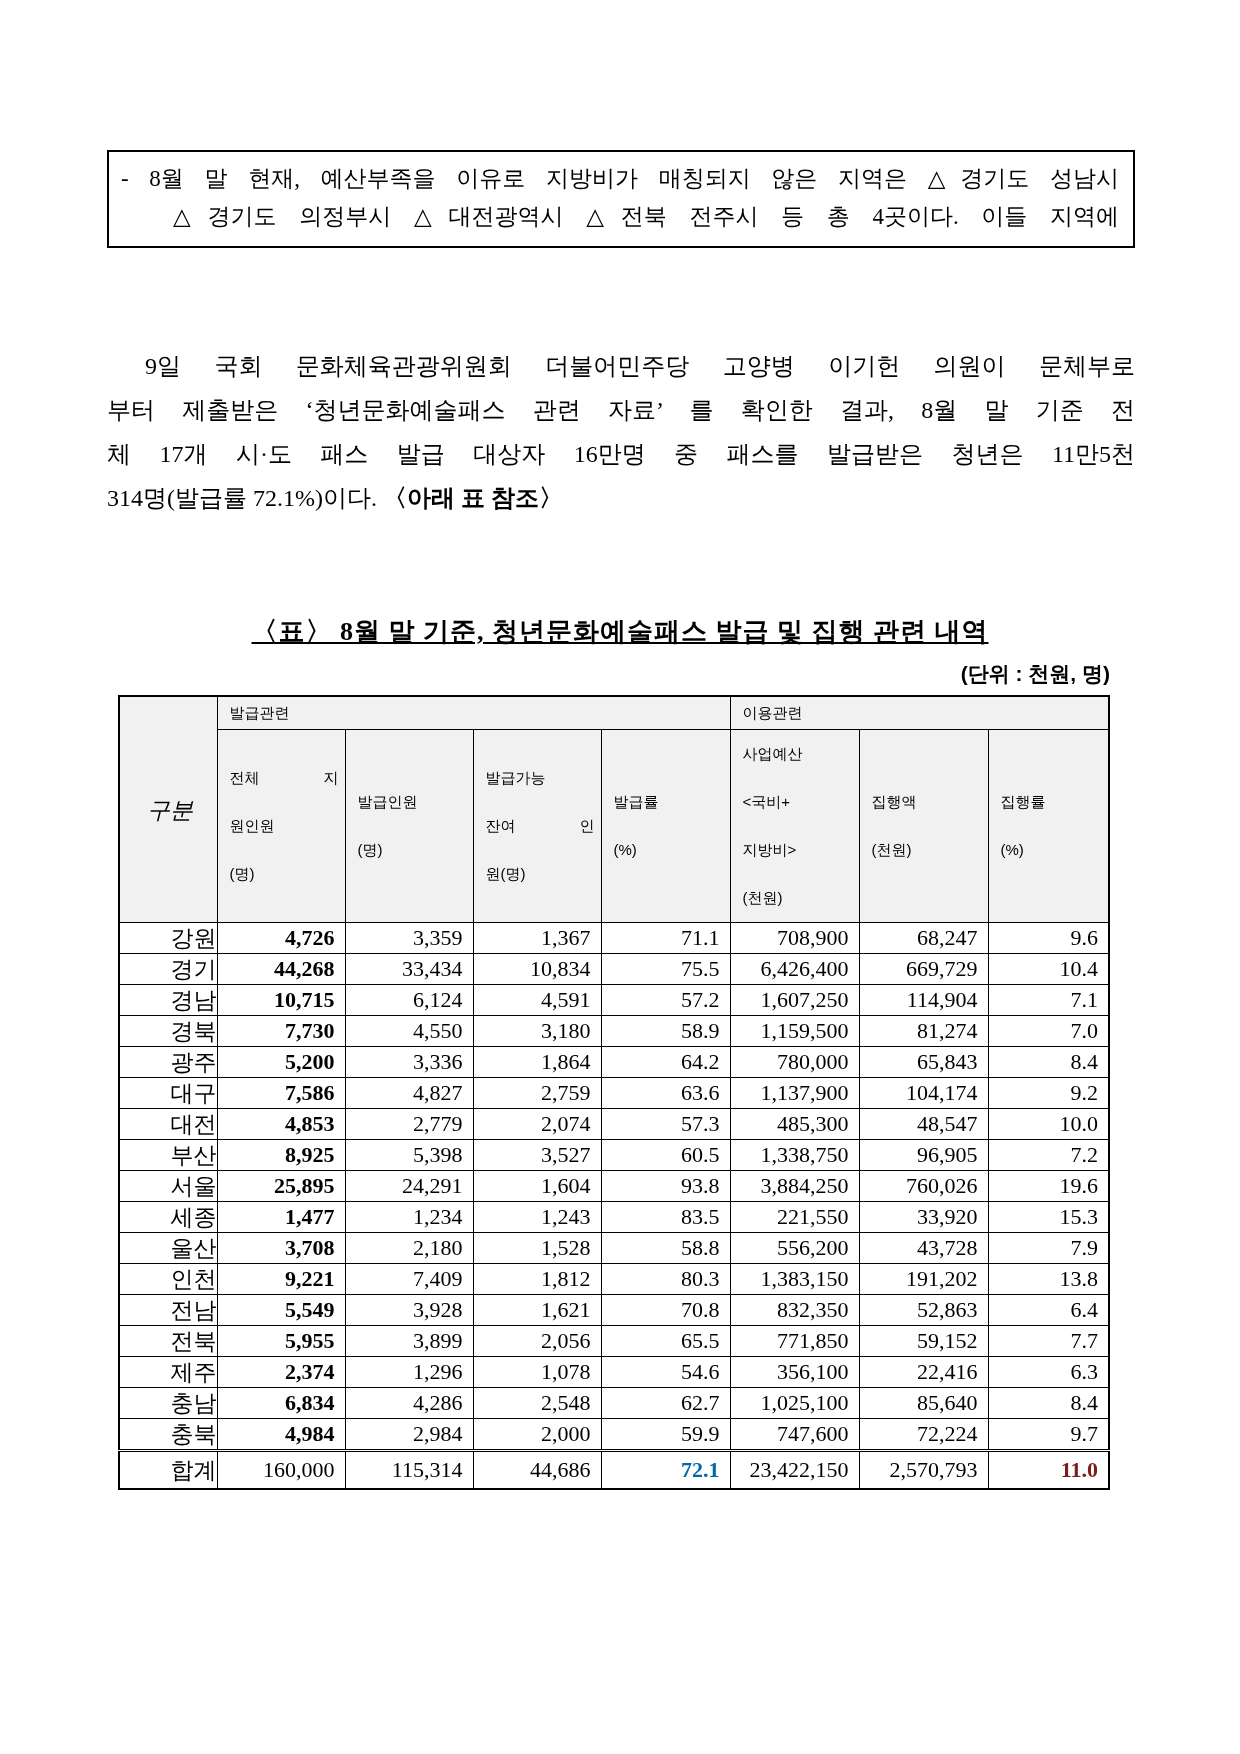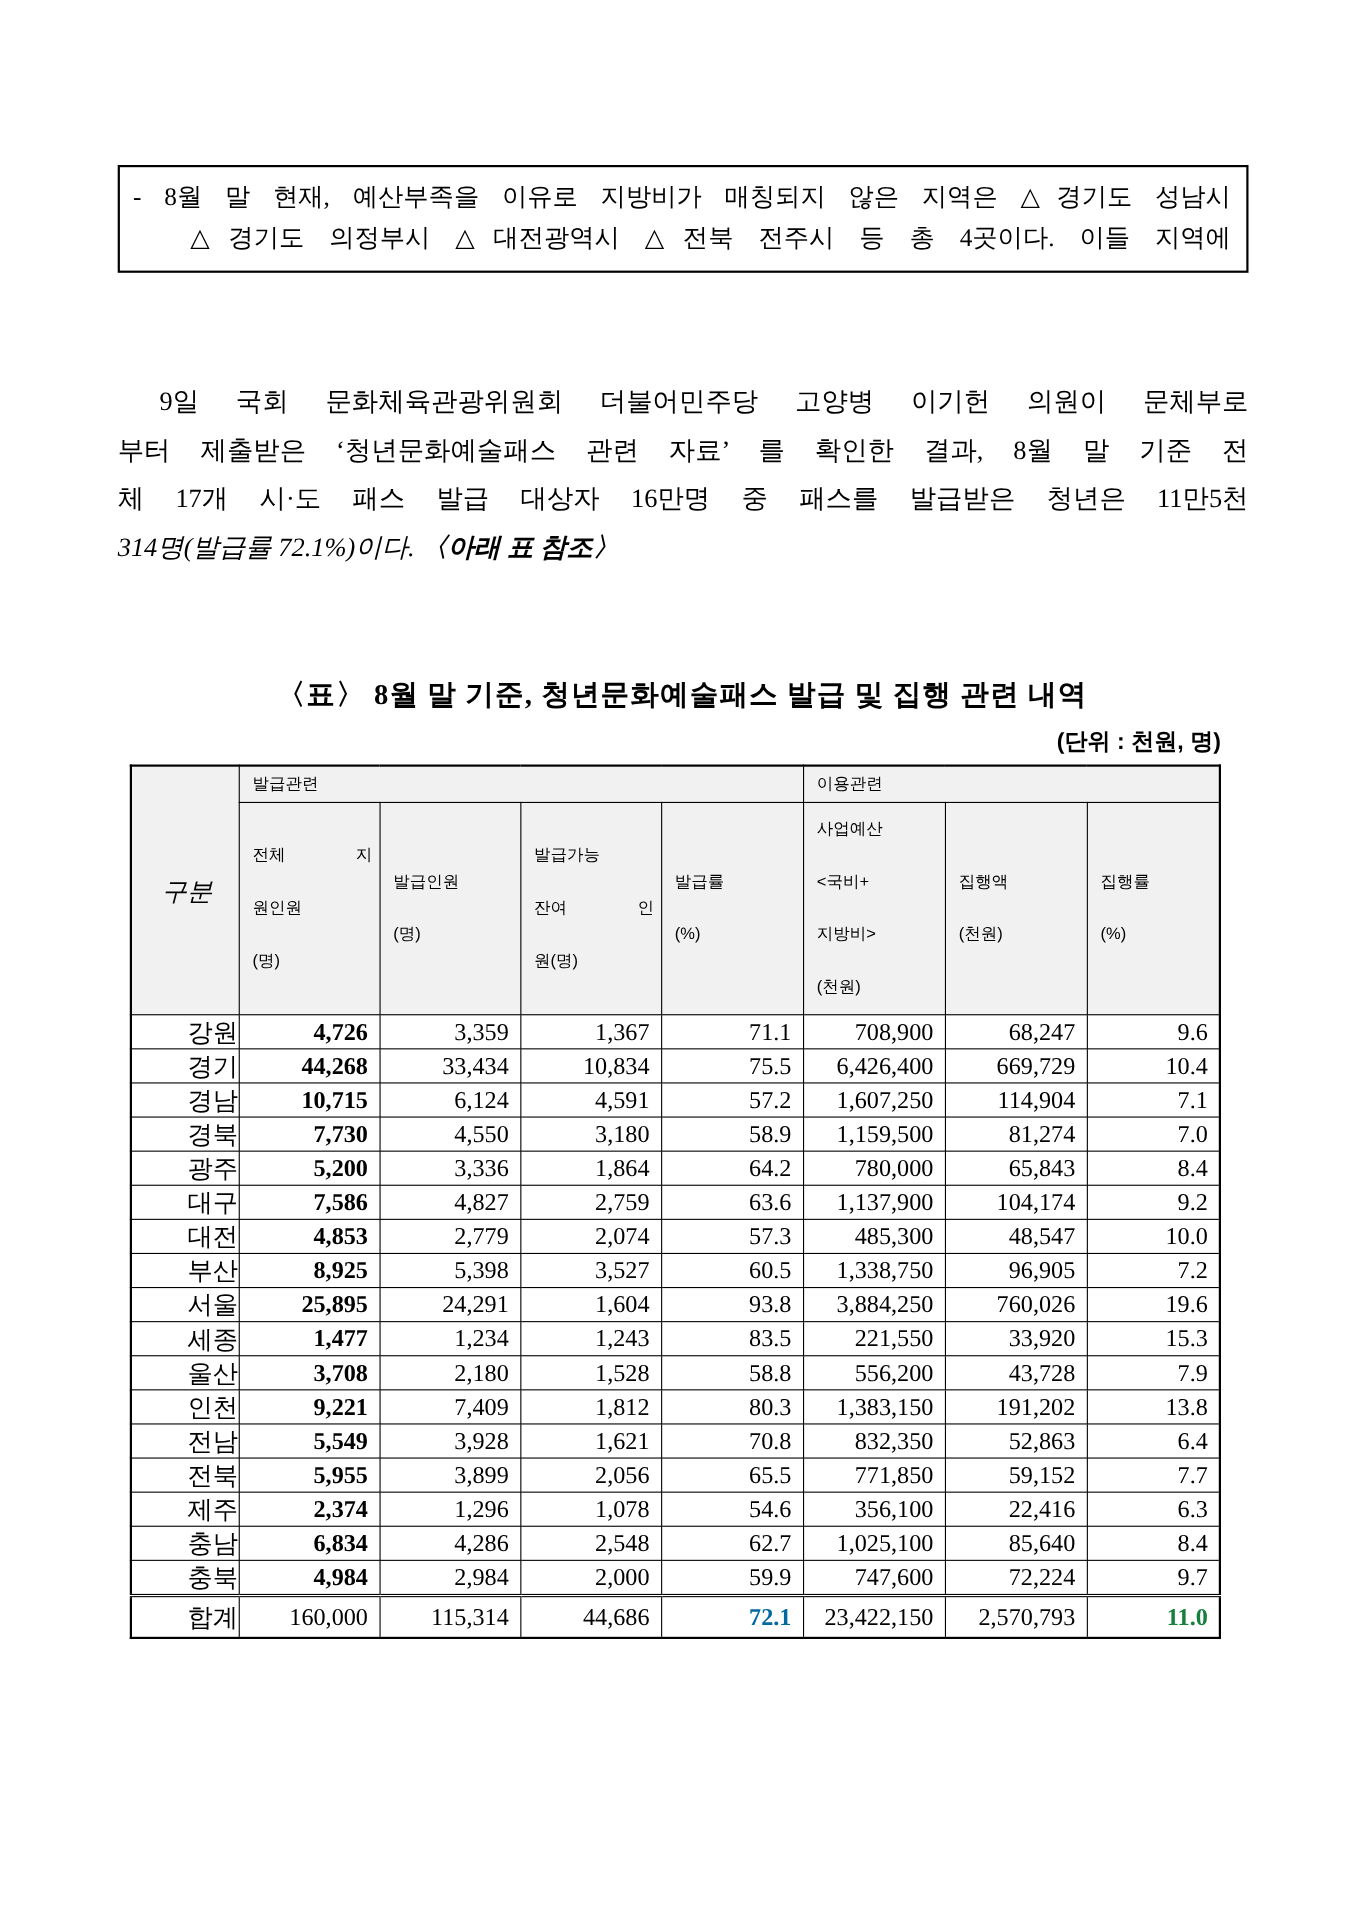--- a/index.html
+++ b/index.html
@@ -12,26 +12,26 @@
             font-size:23px;line-height:38px;}
   .note-line{text-align:justify;text-align-last:justify;}
   .note-line.indent{padding-left:52px;}
   .note-line.last{text-align:left;text-align-last:left;}
 
   
   .body-para{position:absolute;left:107px;top:344px;width:1028px;
              font-size:24px;line-height:44px;}
   .para-line{text-align:justify;text-align-last:justify;}
   .para-line.first{padding-left:38px;}
-  .para-line.last{text-align:right;text-align-last:left;font-style:italic;}
+  .para-line.last{text-align:right;text-align-last:left;}
   .para-bold{font-weight:bold;}
 
   
   .table-title{position:absolute;left:0;top:614px;width:1240px;text-align:center;
-               font-size:26px;font-weight:bold;letter-spacing:1px;}
+               font-size:26px;font-weight:bold;letter-spacing:1px;text-decoration:underline;}
   .unit-label{position:absolute;top:660px;right:130px;text-align:right;
               font-size:21px;font-weight:bold;
               font-family:"Liberation Sans","DejaVu Sans",sans-serif;}
 
   
   table.issuance{position:absolute;left:118px;top:695px;width:990px;
                  border-collapse:collapse;table-layout:fixed;
                  font-family:"Liberation Sans","DejaVu Sans",sans-serif;}
   table.issuance th,table.issuance td{border:1px solid #000;box-sizing:border-box;}
   table.issuance{border:2px solid #000;}
@@ -282,18 +282,18 @@
           <td class="num">9.7</td>
         </tr>
         <tr class="total">
           <td class="region">합계</td>
           <td class="num">160,000</td>
           <td class="num">115,314</td>
           <td class="num">44,686</td>
           <td class="num red" style="color: #0369a1;">72.1</td>
           <td class="num">23,422,150</td>
           <td class="num">2,570,793</td>
-          <td class="num red" style="color: #15803d;">11.0</td>
+          <td class="num red" style="color: #7f1d1d;">11.0</td>
         </tr>
       </tbody>
   </table>
 
 </div>
 
 </body></html>

